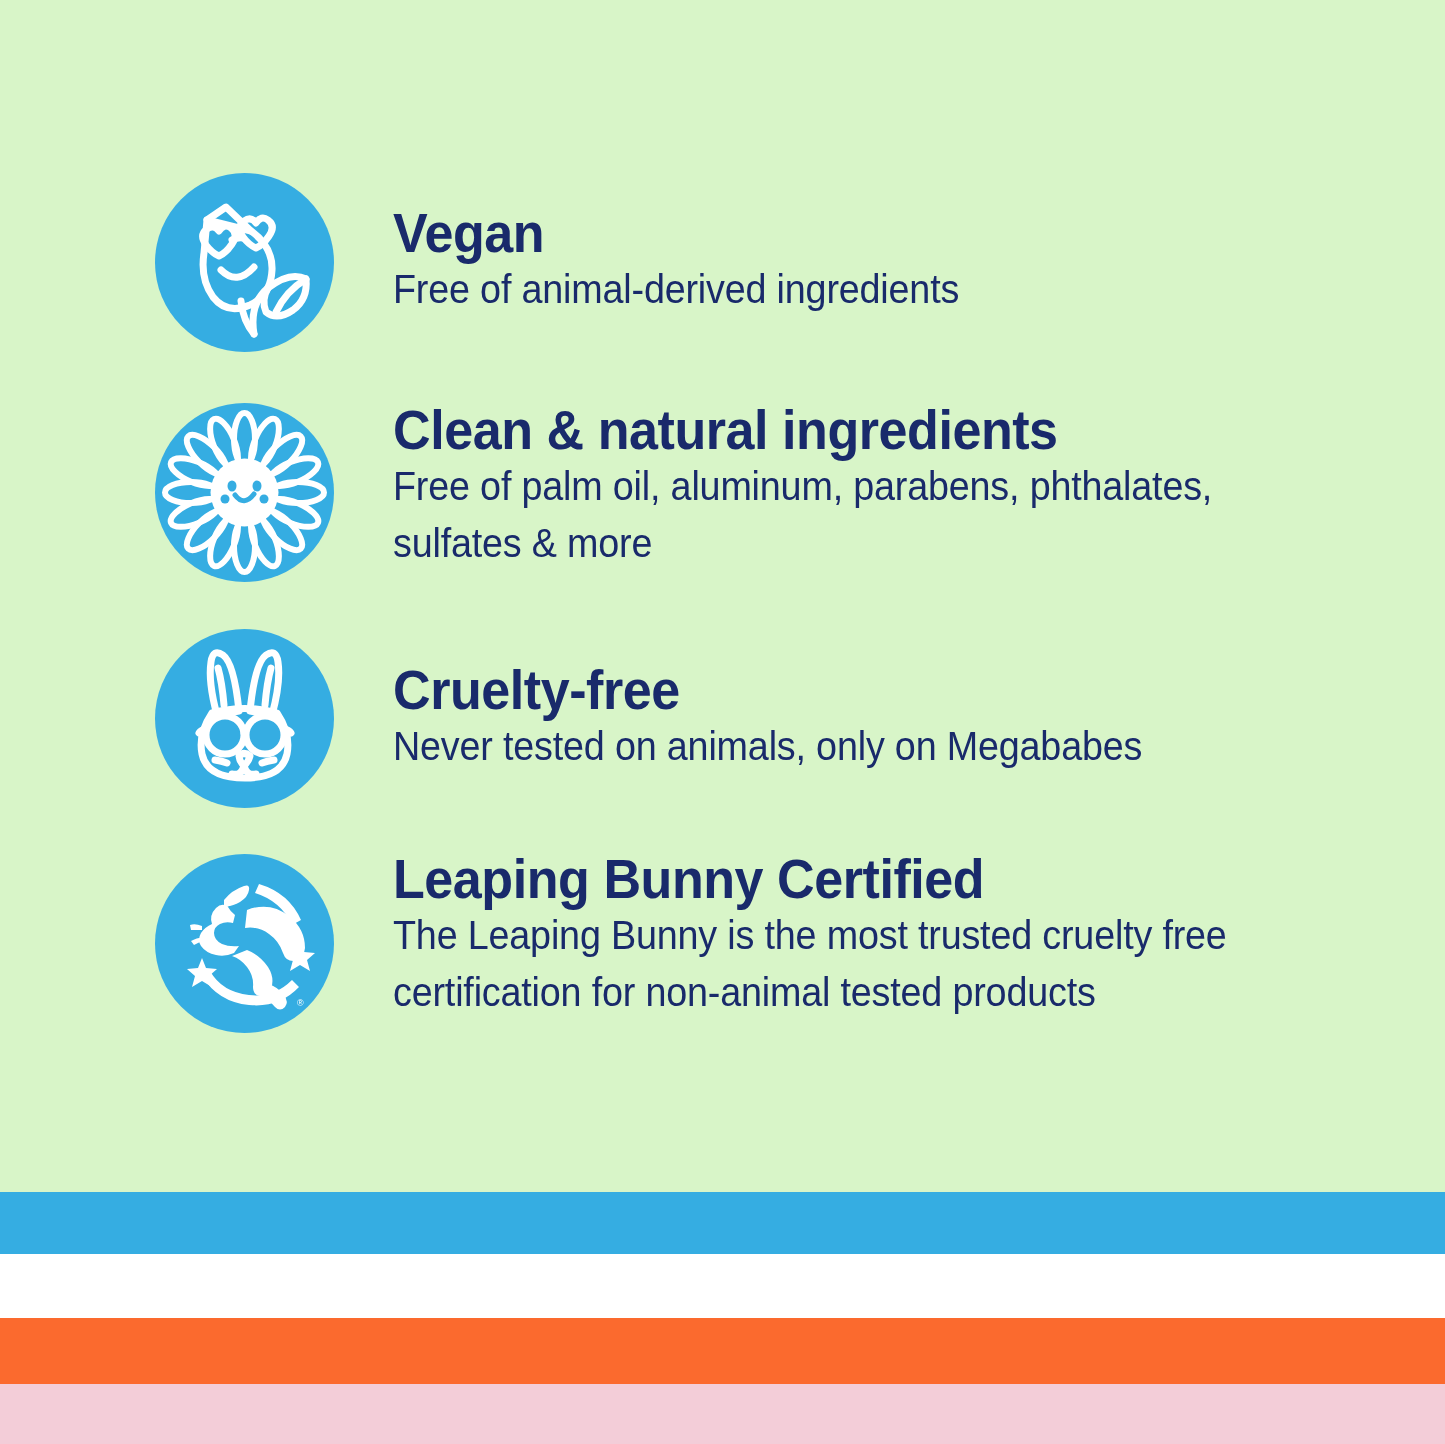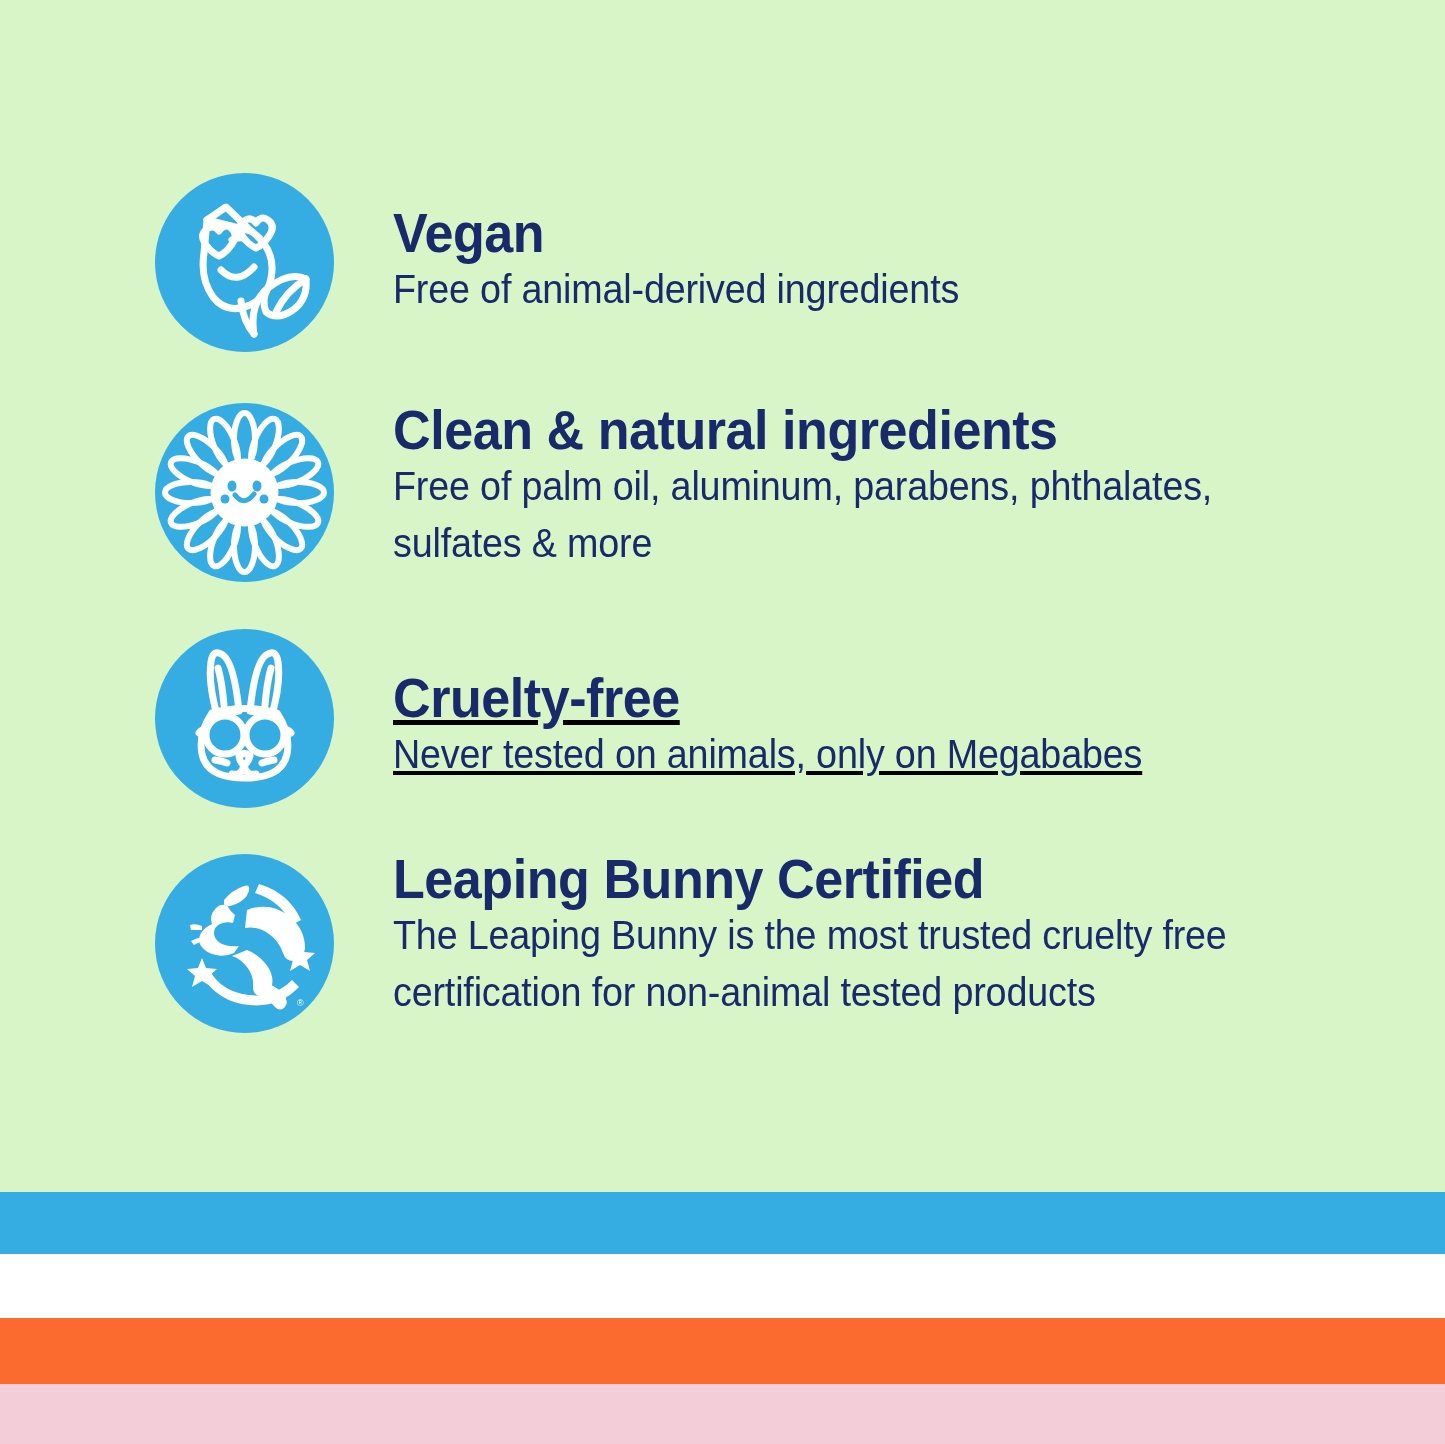--- a/index.html
+++ b/index.html
@@ -79,21 +79,21 @@
     margin: 0;
   }
   .benefit-desc .line { display: block; white-space: nowrap; }
 
   
   #row-vegan            { top: 173px; }
   #row-vegan .benefit-text   { top: 31px; }
   #row-clean            { top: 403px; }
   #row-clean .benefit-text   { top: -2px; }
   #row-cruelty          { top: 629px; }
-  #row-cruelty .benefit-text { top: 40px; text-decoration: underline; }
+  #row-cruelty .benefit-text { top: 32px; }
   #row-leaping          { top: 854px; }
   #row-leaping .benefit-text { top: -4px; }
 
   .stripe {
     position: absolute;
     left: 0;
     width: 1445px;
   }
   #stripe-blue   { top: 1192px; height: 62px;  background: #35ade2; }
   #stripe-white  { top: 1254px; height: 64px;  background: #ffffff; }

